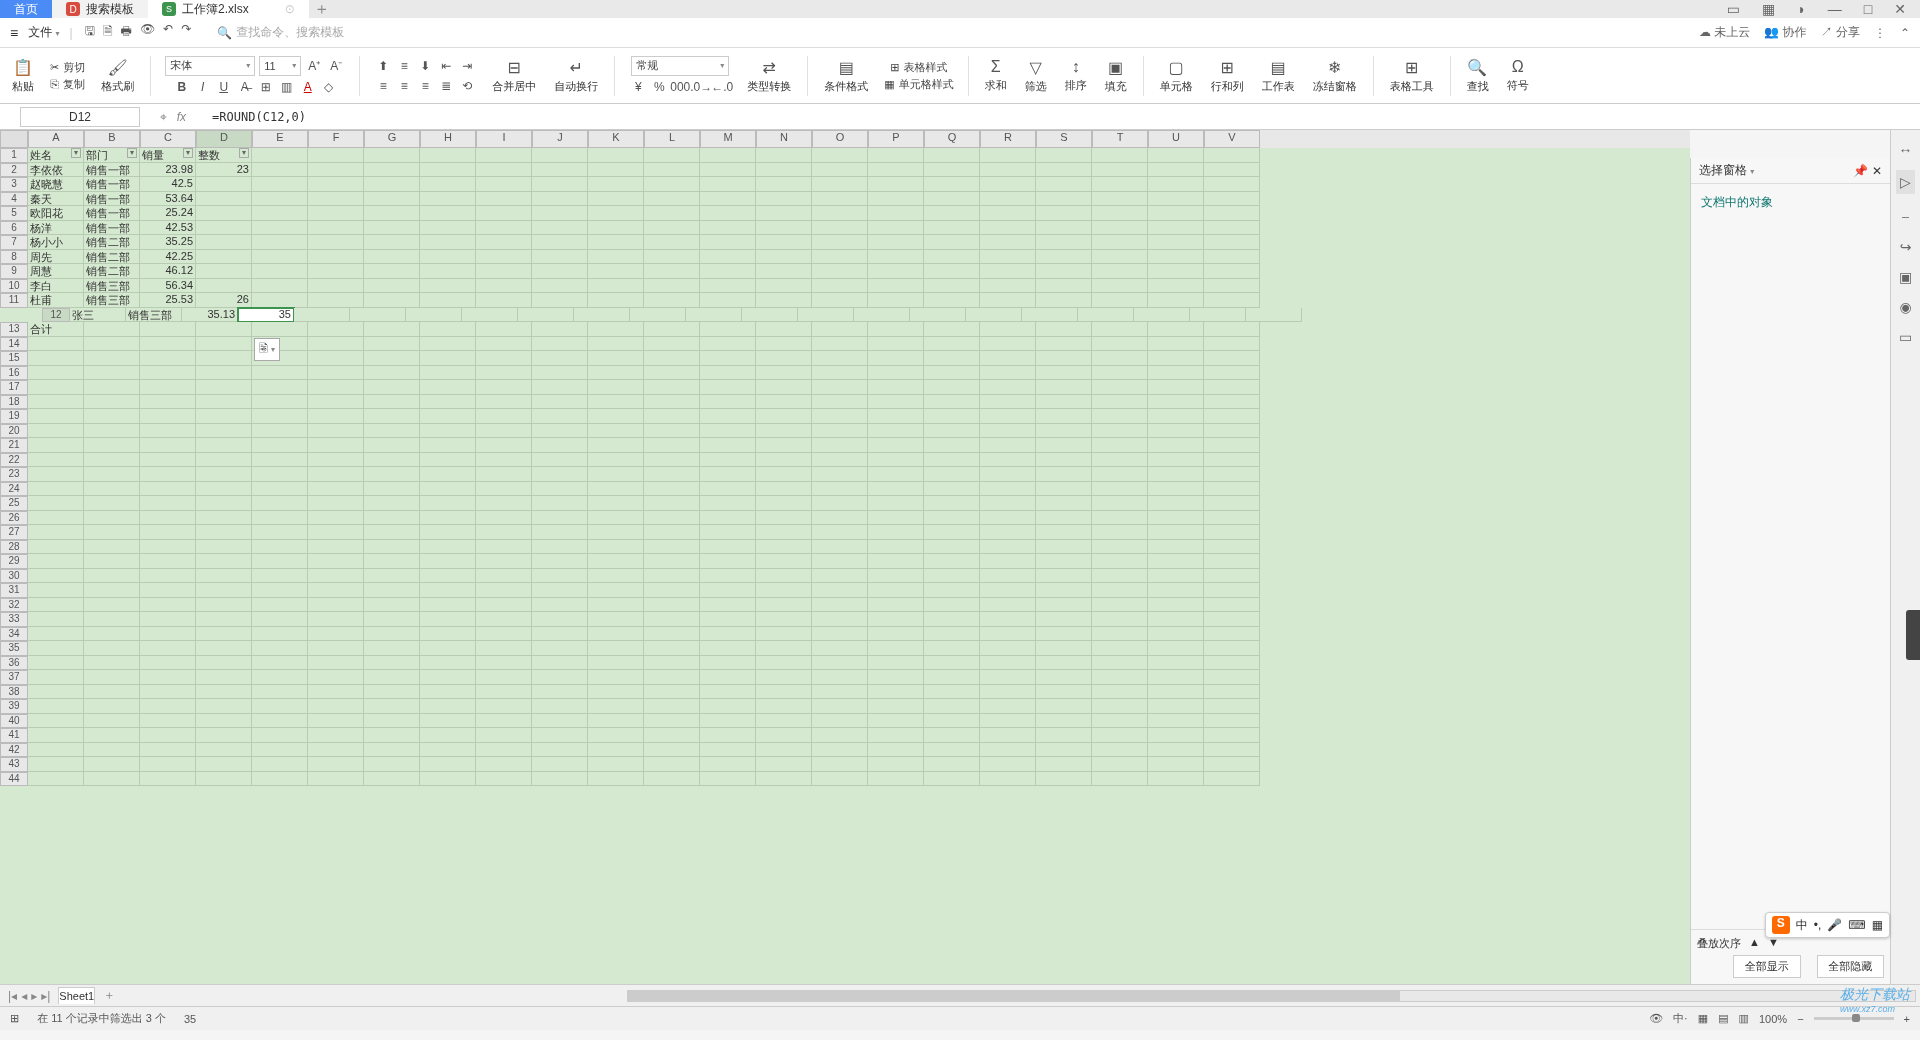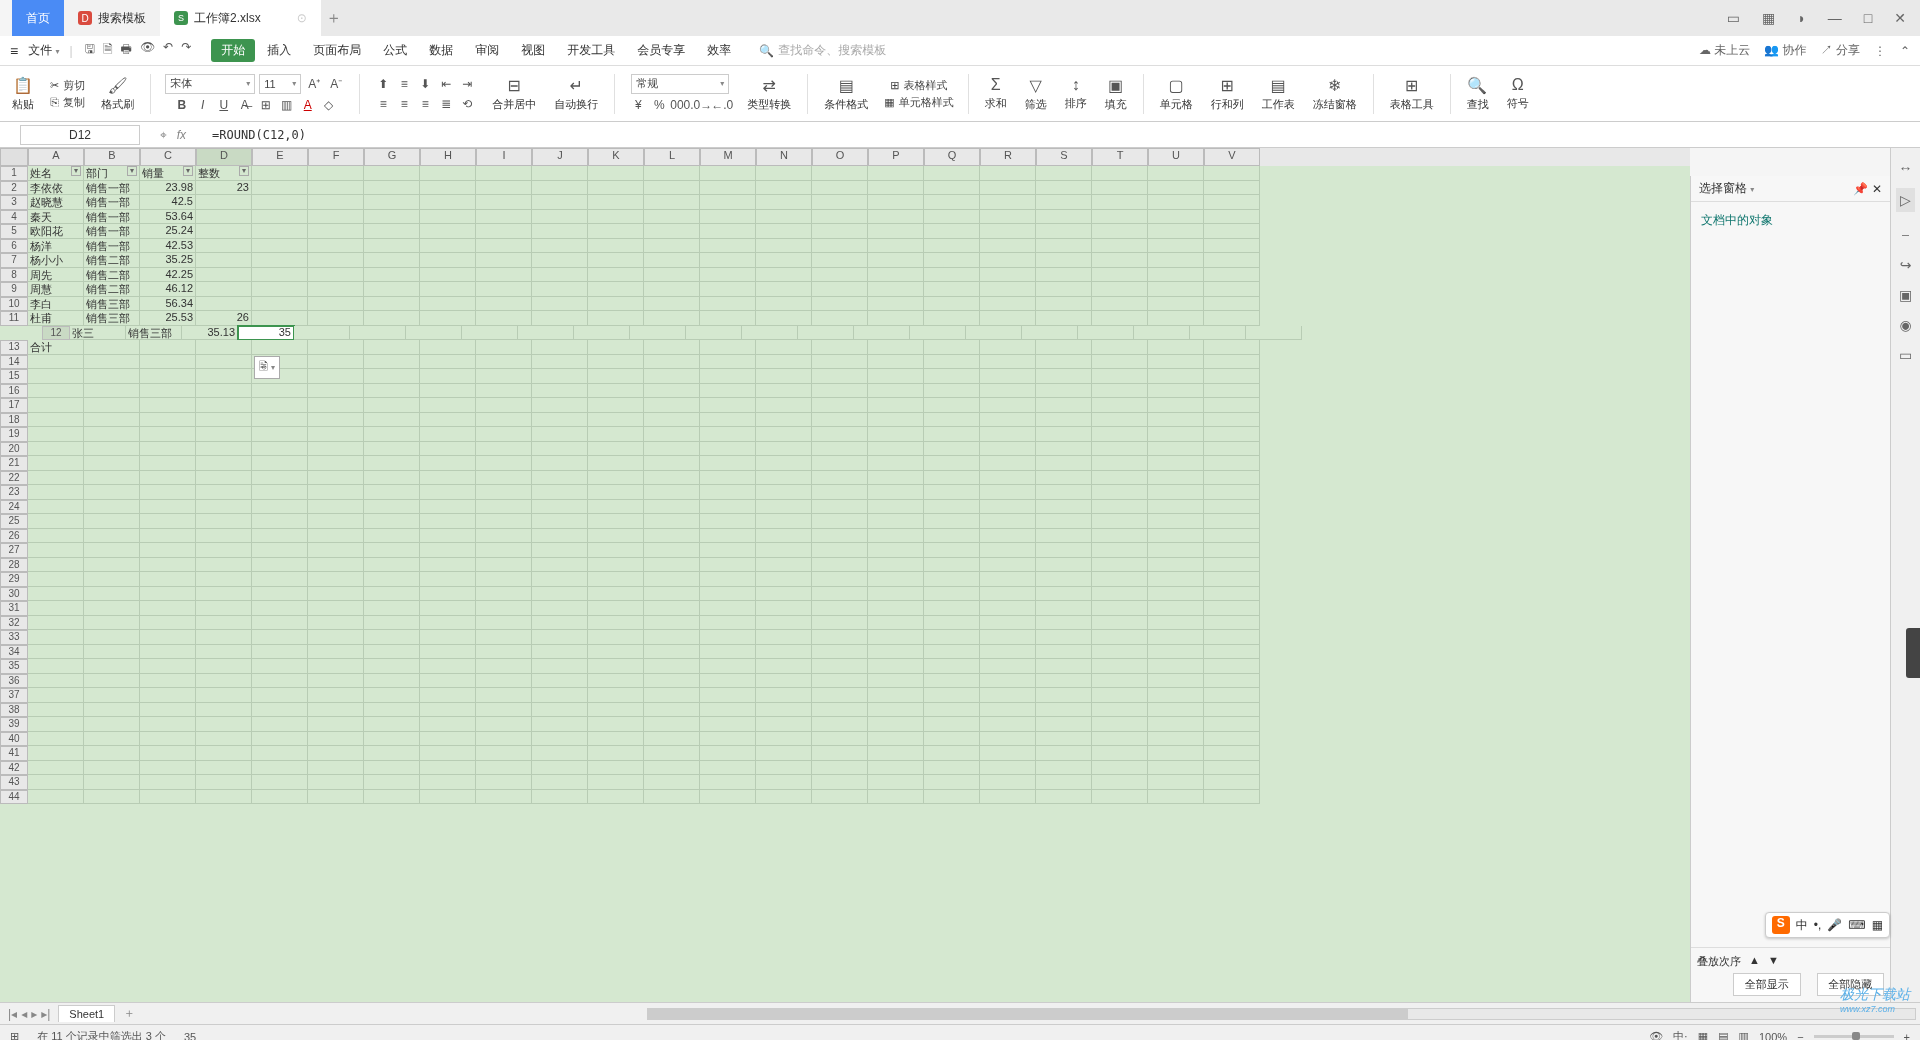--- a/index.html
+++ b/index.html
@@ -1,19 +1,19 @@
 <!DOCTYPE html>
 <html><head>
 <meta charset="utf-8">
 <style>
 * { margin: 0; padding: 0; box-sizing: border-box; font-family: "Microsoft YaHei", sans-serif; }
 body { background: #f5f5f5; font-size: 12px; color: #333; overflow: hidden; width: 1920px; height: 1040px; }
 
 
-.tabs-bar { height: 36px; background: #e9e9e9; display: flex; align-items: stretch; margin-left: 12px; }
+.tabs-bar { height: 18px; background: #e9e9e9; display: flex; align-items: stretch; }
 .tab { padding: 0 14px; display: flex; align-items: center; gap: 6px; font-size: 12px; cursor: pointer; position: relative; }
 .tab.home { background: #4a8bf5; color: #fff; }
 .tab.tpl { background: #f2f2f2; }
 .tab.doc { background: #fff; }
 .tab-icon-red { width: 14px; height: 14px; background: #d94b3f; border-radius: 3px; display: inline-flex; align-items: center; justify-content: center; color: #fff; font-size: 10px; }
 .tab-icon-green { width: 14px; height: 14px; background: #3d944f; border-radius: 3px; display: inline-flex; align-items: center; justify-content: center; color: #fff; font-size: 9px; }
 .tab-add { width: 26px; display: flex; align-items: center; justify-content: center; color: #888; font-size: 16px; }
 .tabs-right { margin-left: auto; display: flex; align-items: center; gap: 14px; padding-right: 10px; color: #666; }
 .win-btn { padding: 0 4px; font-size: 14px; }
 
@@ -76,21 +76,21 @@
 .rp-foot-btn { flex: 1; border: 1px solid #ccc; text-align: center; padding: 3px 0; font-size: 11px; background: #fff; }
 
 
 .side-tb { width: 30px; background: #f0f0f0; border-left: 1px solid #ccc; display: flex; flex-direction: column; align-items: center; gap: 14px; padding-top: 10px; }
 .side-tb-ico { font-size: 14px; color: #666; }
 .side-handle { position: absolute; right: 0; top: 480px; width: 14px; height: 50px; background: #444; border-radius: 3px 0 0 3px; }
 
 
 .sheet-tabs { height: 22px; background: #f0f0f0; display: flex; align-items: center; border-top: 1px solid #ccc; }
 .st-nav { display: flex; gap: 4px; padding: 0 8px; color: #888; }
-.st-tab { padding: 2px 10px; background: #fff; border: 1px solid #ccc; border-bottom: none; font-size: 11px; }
+.st-tab { padding: 2px 0; background: #fff; border: 1px solid #ccc; border-bottom: none; font-size: 11px; }
 .st-add { padding: 0 8px; color: #888; }
 .st-scroll { flex: 1; display: flex; align-items: center; padding: 0 4px; }
 .st-scroll-track { flex: 1; height: 12px; background: #e8e8e8; border: 1px solid #ccc; position: relative; margin-left: 500px; }
 .st-scroll-thumb { position: absolute; left: 0; width: 60%; height: 100%; background: #ccc; }
 
 
 .status-bar { height: 24px; background: #f0f0f0; display: flex; align-items: center; padding: 0 10px; gap: 18px; font-size: 11px; color: #555; border-top: 1px solid #ccc; }
 .status-right { margin-left: auto; display: flex; align-items: center; gap: 10px; }
 .zoom-slider { width: 80px; height: 3px; background: #ccc; position: relative; }
 .zoom-thumb { position: absolute; left: 38px; top: -3px; width: 8px; height: 8px; background: #888; border-radius: 2px; }
@@ -134,32 +134,20 @@
   <span class="file-lbl"><span>文件</span> <span class="dd">▾</span></span>
   <span style="color:#ccc">|</span>
   <div class="qa-icons">
     <span>🖫</span>
     <span>🗎</span>
     <span>🖶</span>
     <span>👁</span>
     <span>↶</span>
     <span>↷</span>
   </div>
-  <div class="menu-items" id="menu-items">
-      <span class="menu-item active">开始</span>
-      <span class="menu-item">插入</span>
-      <span class="menu-item">页面布局</span>
-      <span class="menu-item">公式</span>
-      <span class="menu-item">数据</span>
-      <span class="menu-item">审阅</span>
-      <span class="menu-item">视图</span>
-      <span class="menu-item">开发工具</span>
-      <span class="menu-item">会员专享</span>
-      <span class="menu-item">效率</span>
-    </div>
   <div class="search-box">
     <span>🔍</span>
     <span>查找命令、搜索模板</span>
   </div>
   <div class="menu-right">
     <span>☁ <span>未上云</span></span>
     <span>👥 <span>协作</span></span>
     <span>↗ <span>分享</span></span>
     <span>⋮</span>
     <span>⌃</span>

